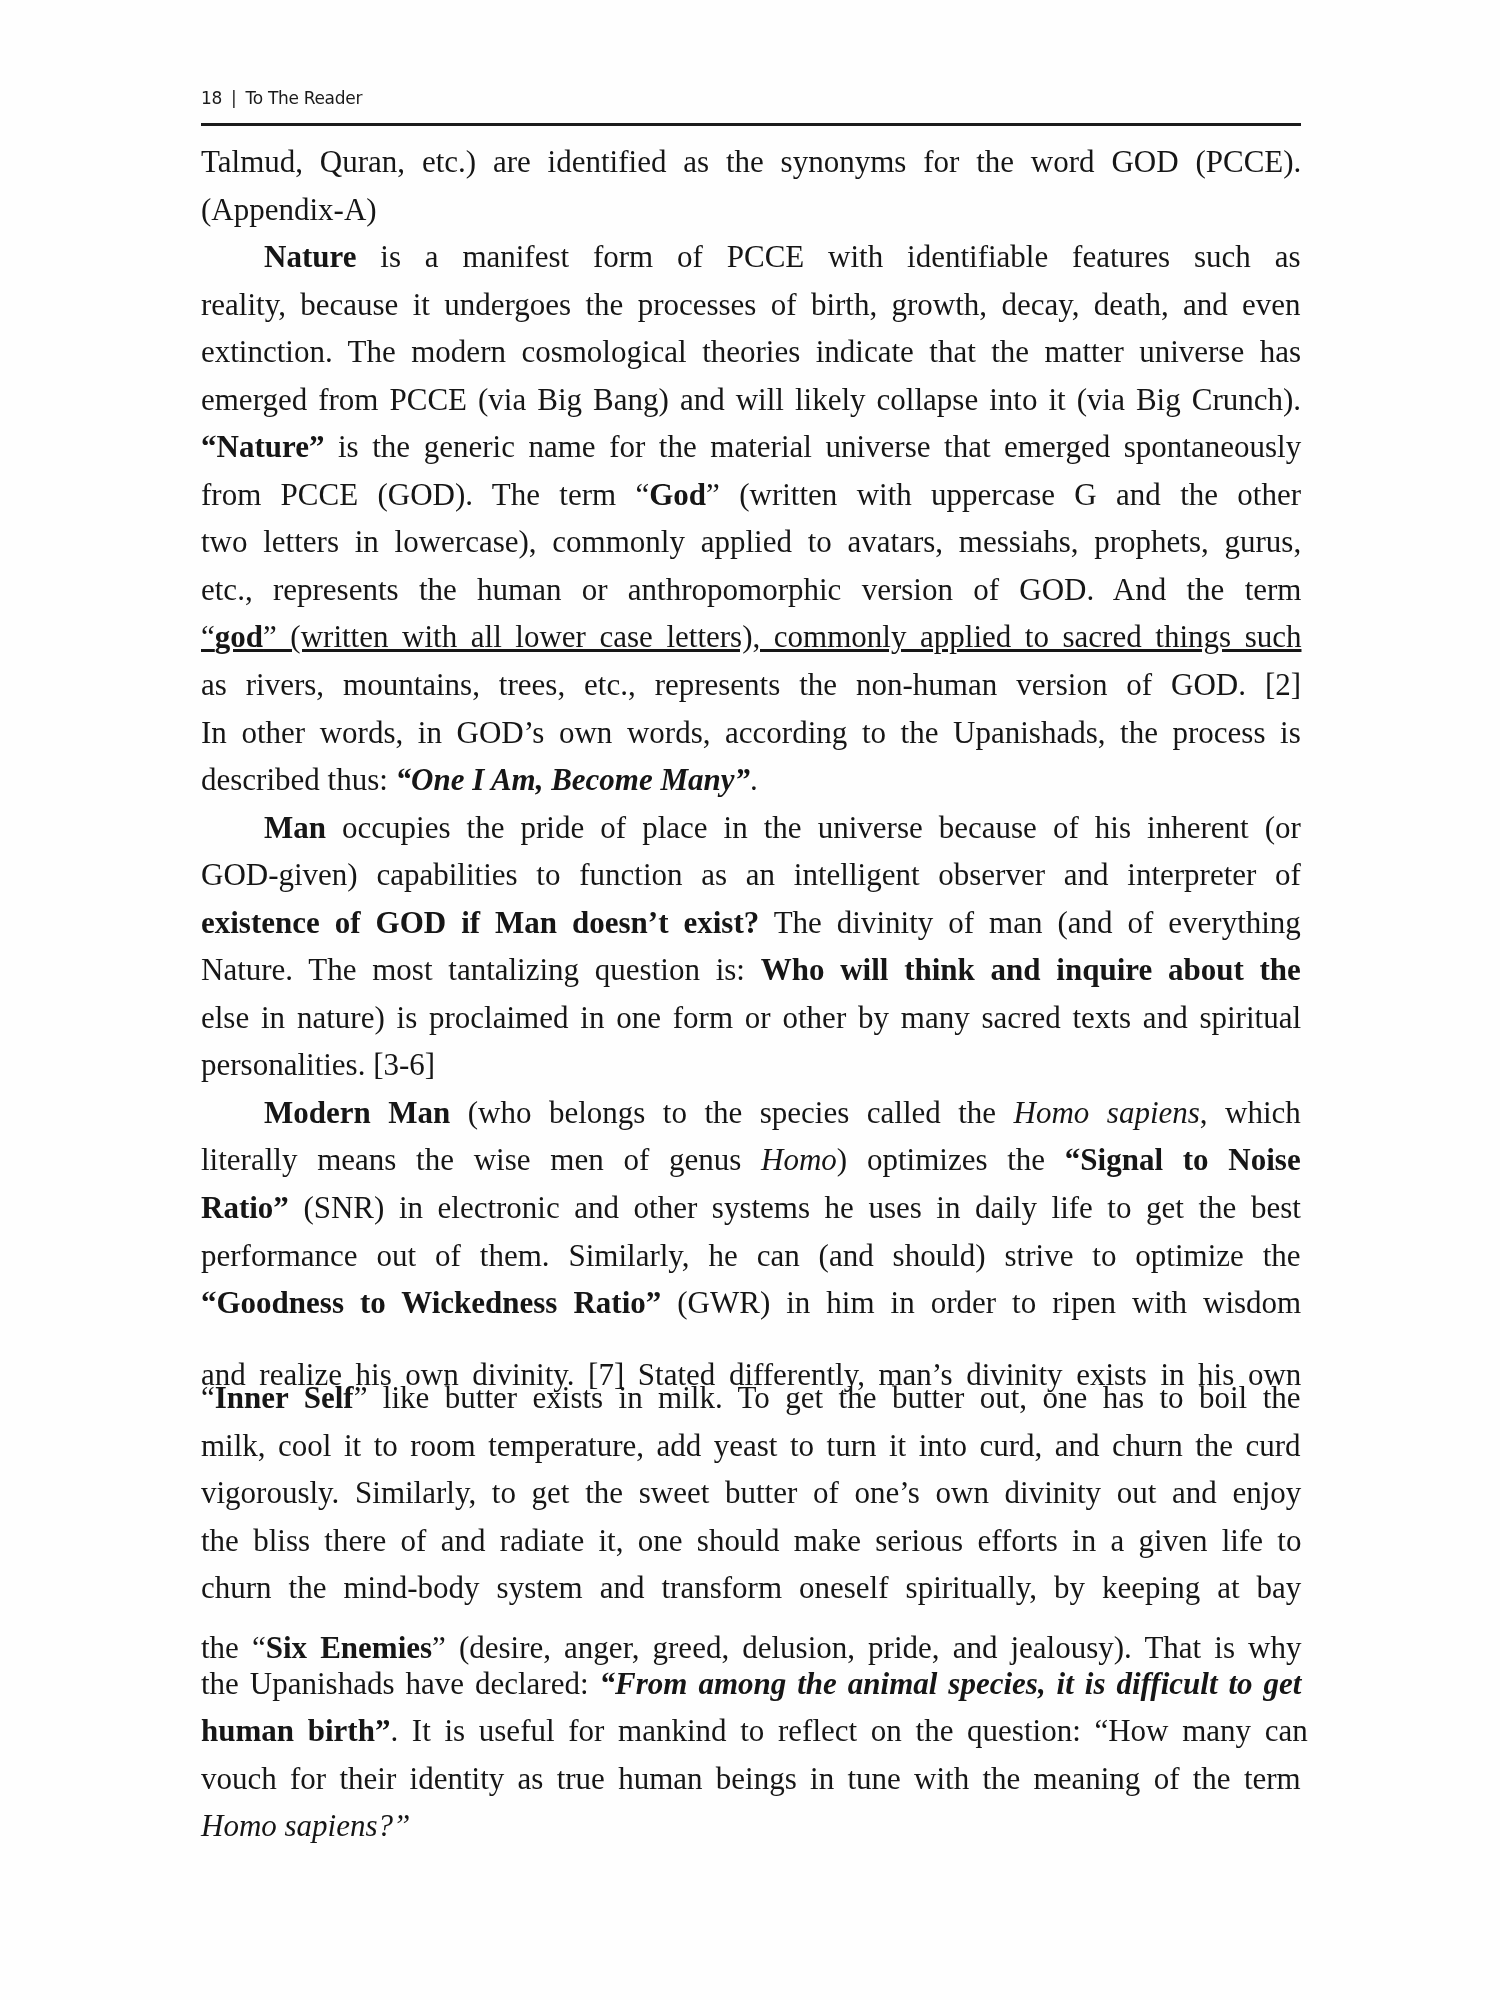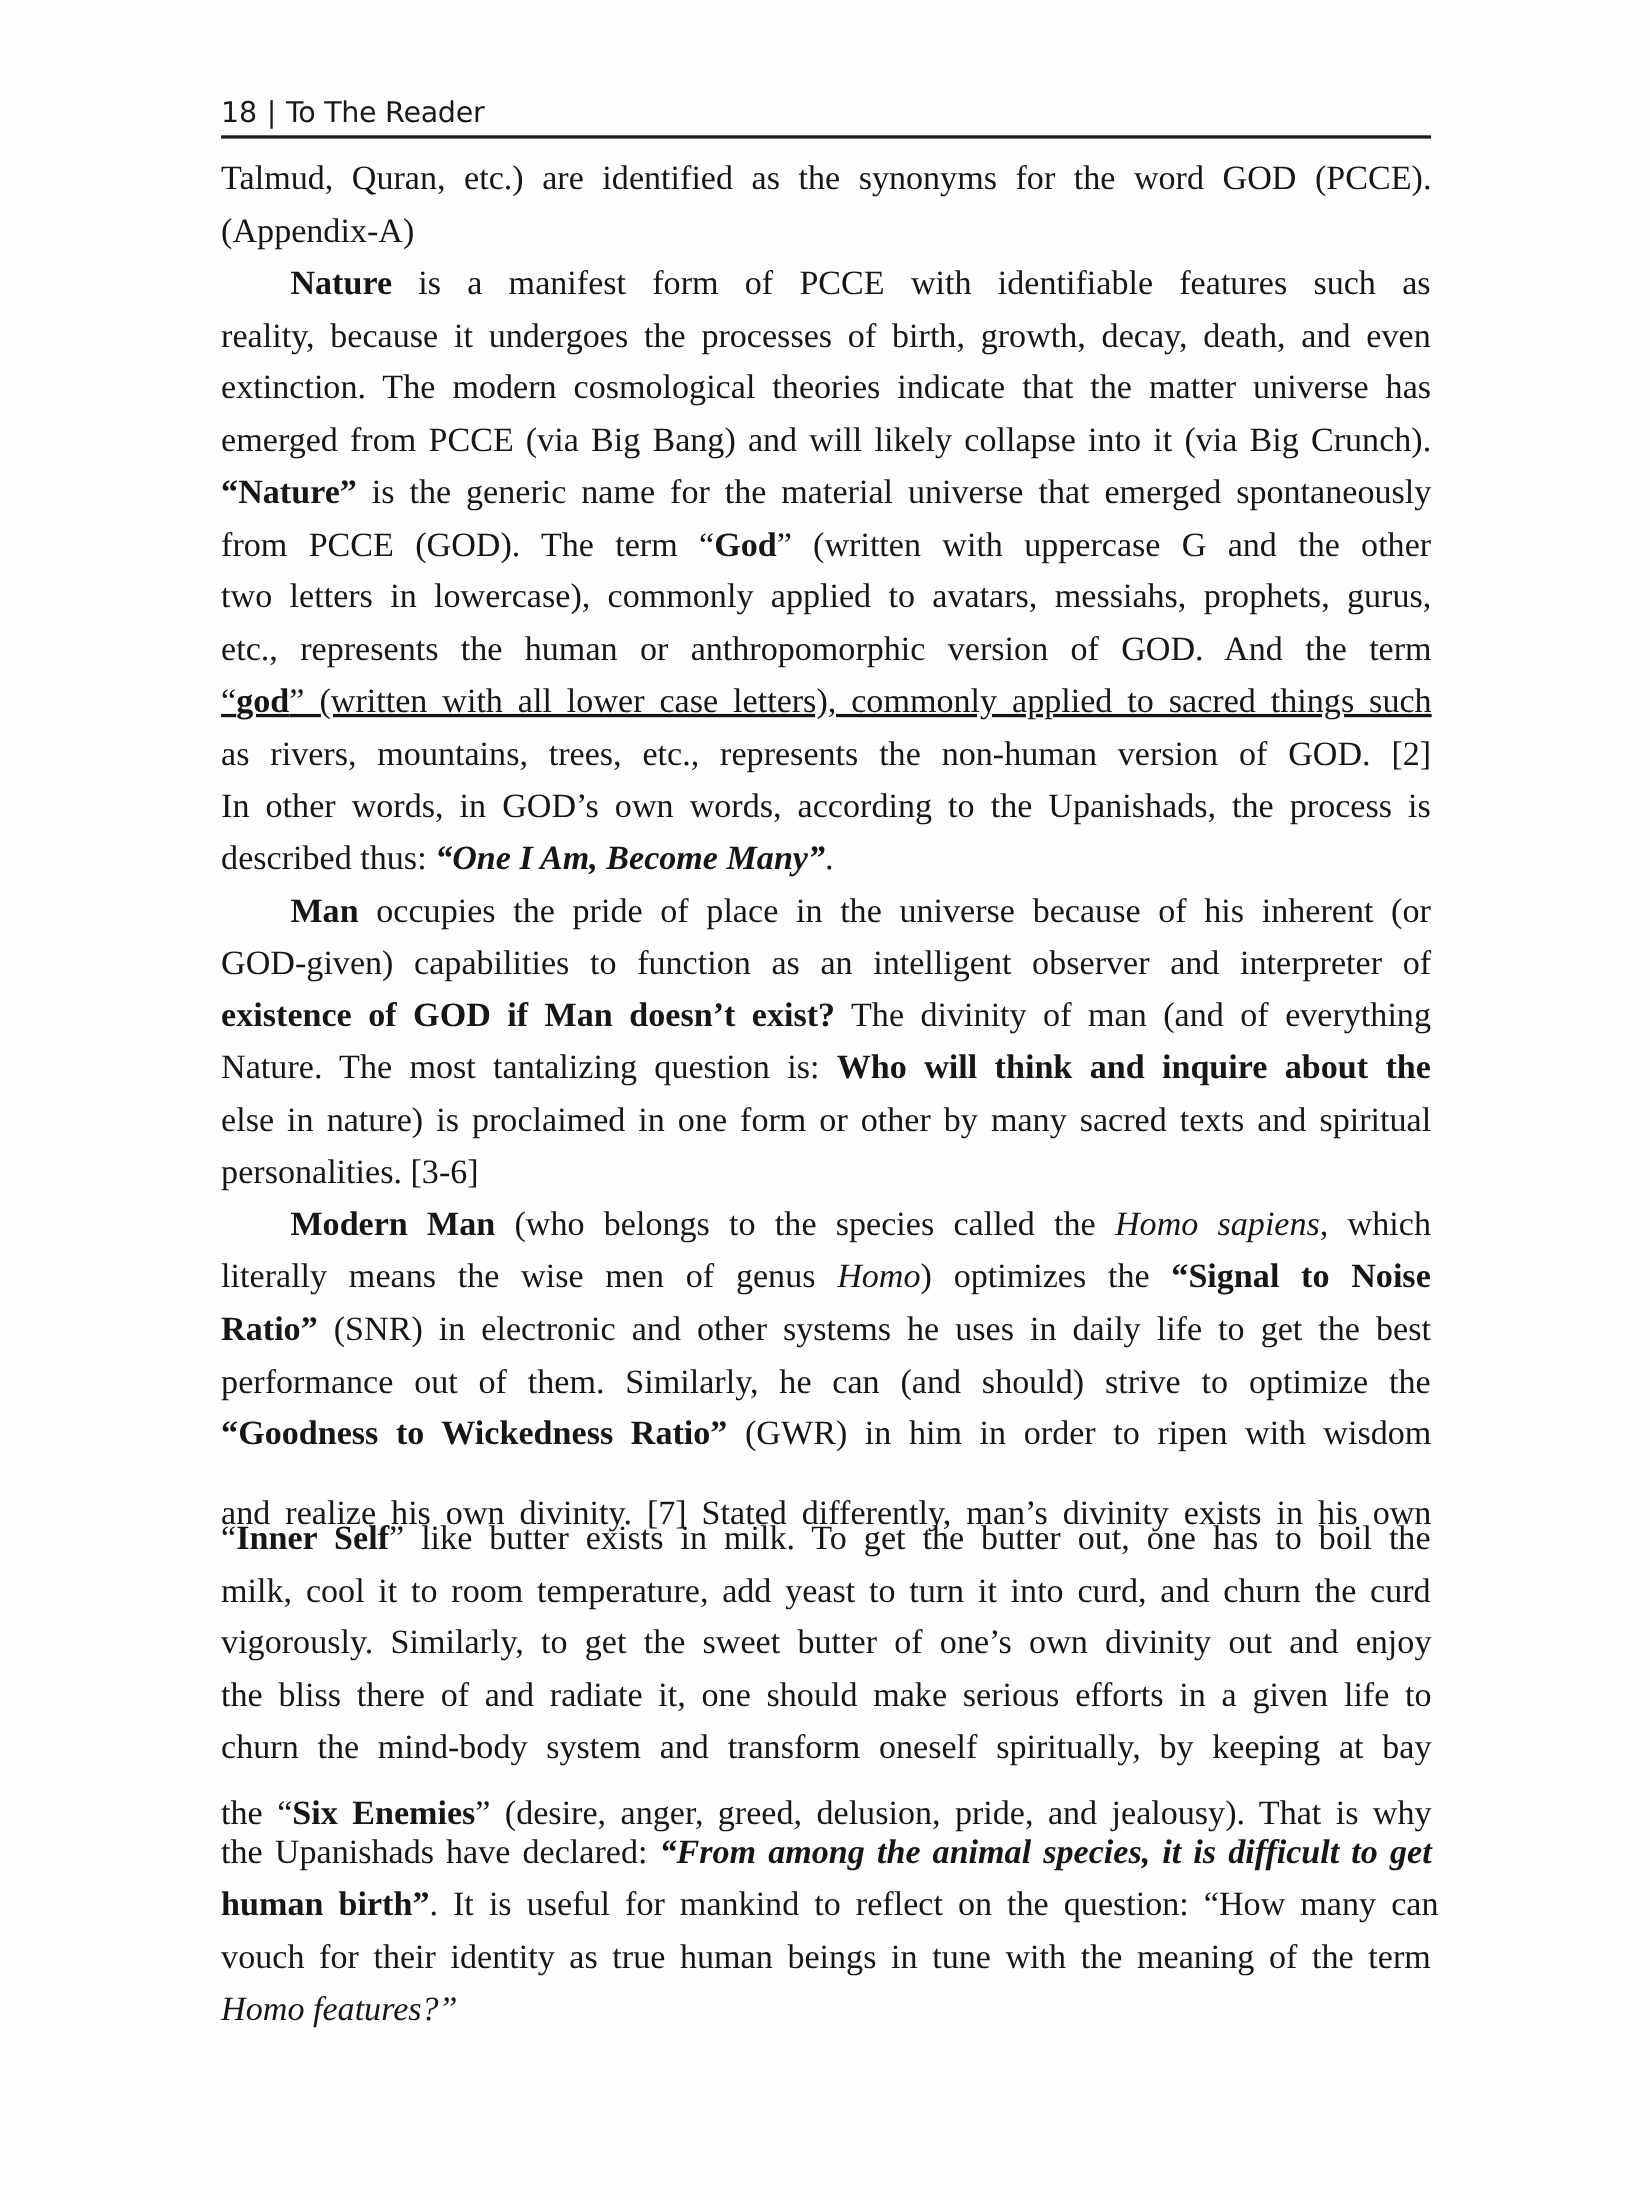--- a/index.html
+++ b/index.html
@@ -1,21 +1,21 @@
 <!DOCTYPE html>
 <html><head>
 <meta charset="utf-8">
 <style>
   html, body { margin: 0; padding: 0; background: #ffffff; }
   body { width: 1500px; height: 2000px; position: relative; overflow: hidden; color: #161616; }
   .page { position: absolute; left: 0; top: 0; width: 1500px; height: 2000px; background: #fefefe; }
   .running-head {
     position: absolute; left: 201px; top: 88px; height: 30px;
     font-family: "DejaVu Sans", "Liberation Sans", sans-serif;
-    font-size: 26px; color: #1a1a1a; white-space: nowrap; letter-spacing: -0.3px;
+    font-size: 17px; color: #1a1a1a; white-space: nowrap; letter-spacing: -0.3px;
   }
   .running-head .sep { display: inline-block; margin: 0 9px; }
   .rule { position: absolute; left: 201px; top: 123px; width: 1100px; height: 3px; background: #1b1b1b; }
   .body-text {
     position: absolute; left: 201px; top: 138px; width: 1100px;
     font-family: "Liberation Serif", "DejaVu Serif", serif;
     font-size: 31px; line-height: 47.55px; color: #161616;
   }
   .line {
     display: block; height: 47.55px; white-space: nowrap; overflow: visible;
@@ -65,15 +65,15 @@
       <div class="line justified"><span class="fit" style="width: auto; white-space: nowrap; word-spacing: 5.84615px; margin-top: 24px;"><span>and realize his own divinity. [7] Stated differently, man’s divinity exists in his own</span></span></div>
       <div class="line justified"><span class="fit" style="width: auto; white-space: nowrap; word-spacing: 7.6875px;"><span>“</span><b>Inner Self</b><span>” like butter exists in milk. To get the butter out, one has to boil the</span></span></div>
       <div class="line justified"><span class="fit" style="width: auto; white-space: nowrap; word-spacing: 4.75px;"><span>milk, cool it to room temperature, add yeast to turn it into curd, and churn the curd</span></span></div>
       <div class="line justified"><span class="fit" style="width: auto; white-space: nowrap; word-spacing: 7.92308px;"><span>vigorously. Similarly, to get the sweet butter of one’s own divinity out and enjoy</span></span></div>
       <div class="line justified"><span class="fit" style="width: auto; white-space: nowrap; word-spacing: 6.5625px;"><span>the bliss there of and radiate it, one should make serious efforts in a given life to</span></span></div>
       <div class="line justified"><span class="fit" style="width: auto; white-space: nowrap; word-spacing: 9.27273px;"><span>churn the mind-body system and transform oneself spiritually, by keeping at bay</span></span></div>
       <div class="line justified"><span class="fit" style="width: auto; white-space: nowrap; word-spacing: 5.33333px; margin-top: 12px;"><span>the “</span><b>Six Enemies</b><span>” (desire, anger, greed, delusion, pride, and jealousy). That is why</span></span></div>
       <div class="line justified"><span class="fit" style="width: auto; white-space: nowrap; word-spacing: 3.23077px;"><span>the Upanishads have declared: </span><b style="font-style: italic;">“From among the animal species, it is difficult to get</b></span></div>
       <div class="line justified"><span class="fit" style="width: auto; white-space: nowrap; word-spacing: 5.92857px;"><b style="">human birth”</b><span>. It is useful for mankind to reflect on the question: “How many can</span></span></div>
       <div class="line justified"><span class="fit" style="width: auto; white-space: nowrap; word-spacing: 5.53333px;"><span>vouch for their identity as true human beings in tune with the meaning of the term</span></span></div>
-      <div class="line last"><span class="fit" style="width: auto; white-space: nowrap;"><i>Homo features?”</i></span></div>
+      <div class="line last"><span class="fit" style="width: auto; white-space: nowrap;"><i>Homo sapiens?”</i></span></div>
     </div>
 </div>
 
 </body></html>

